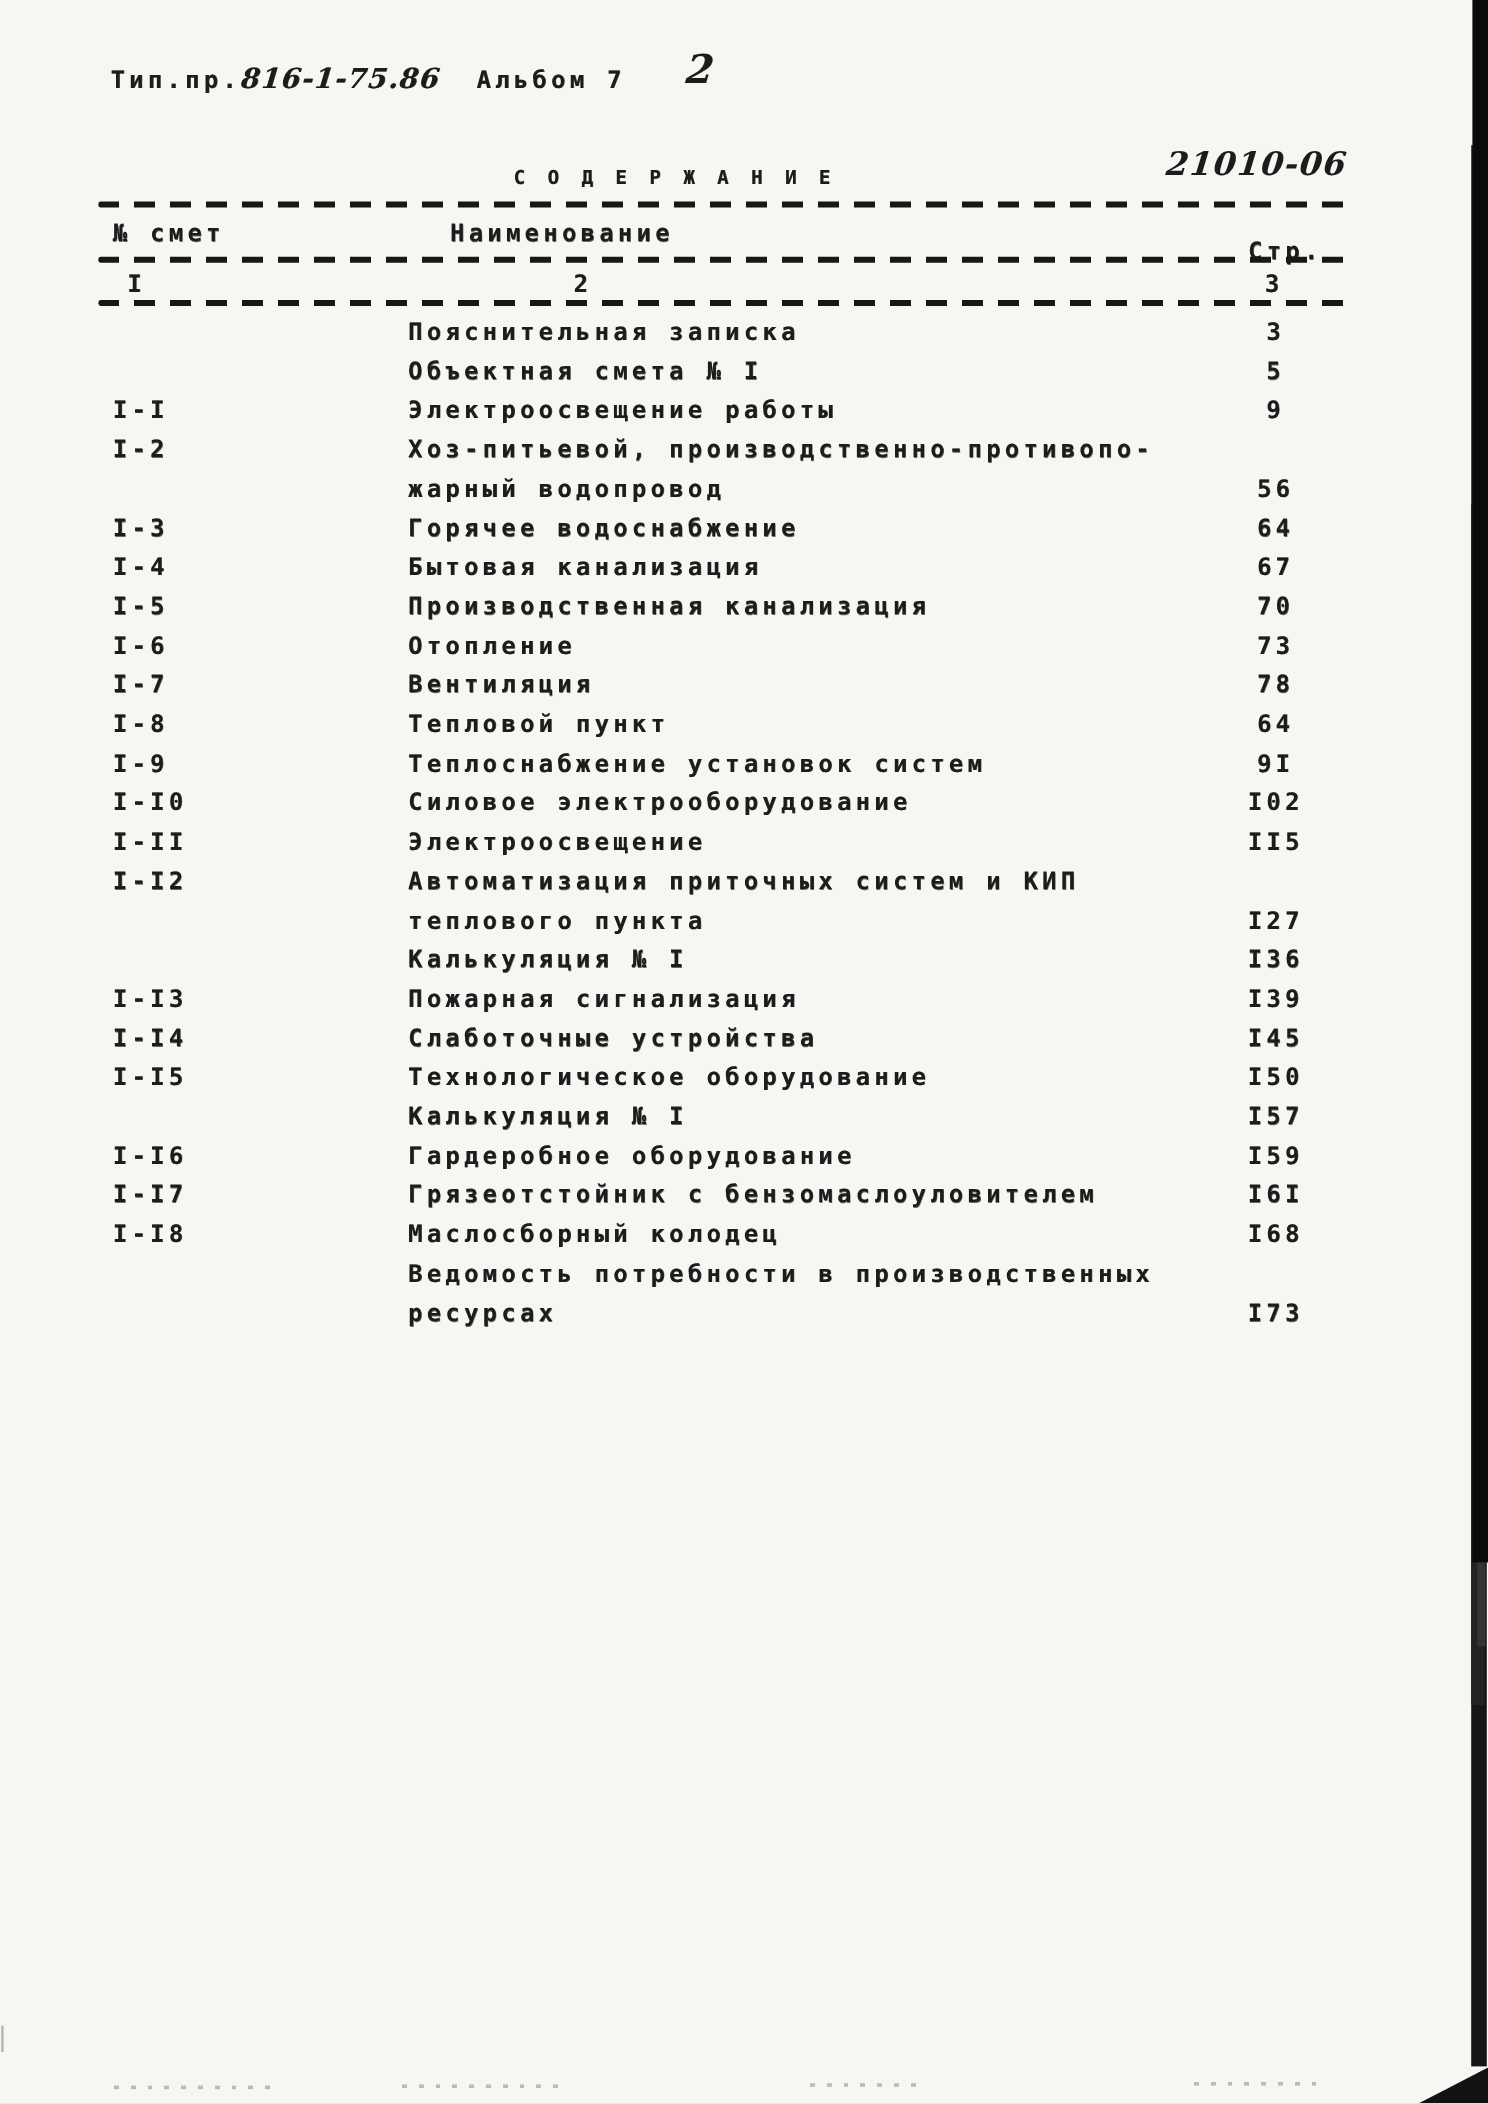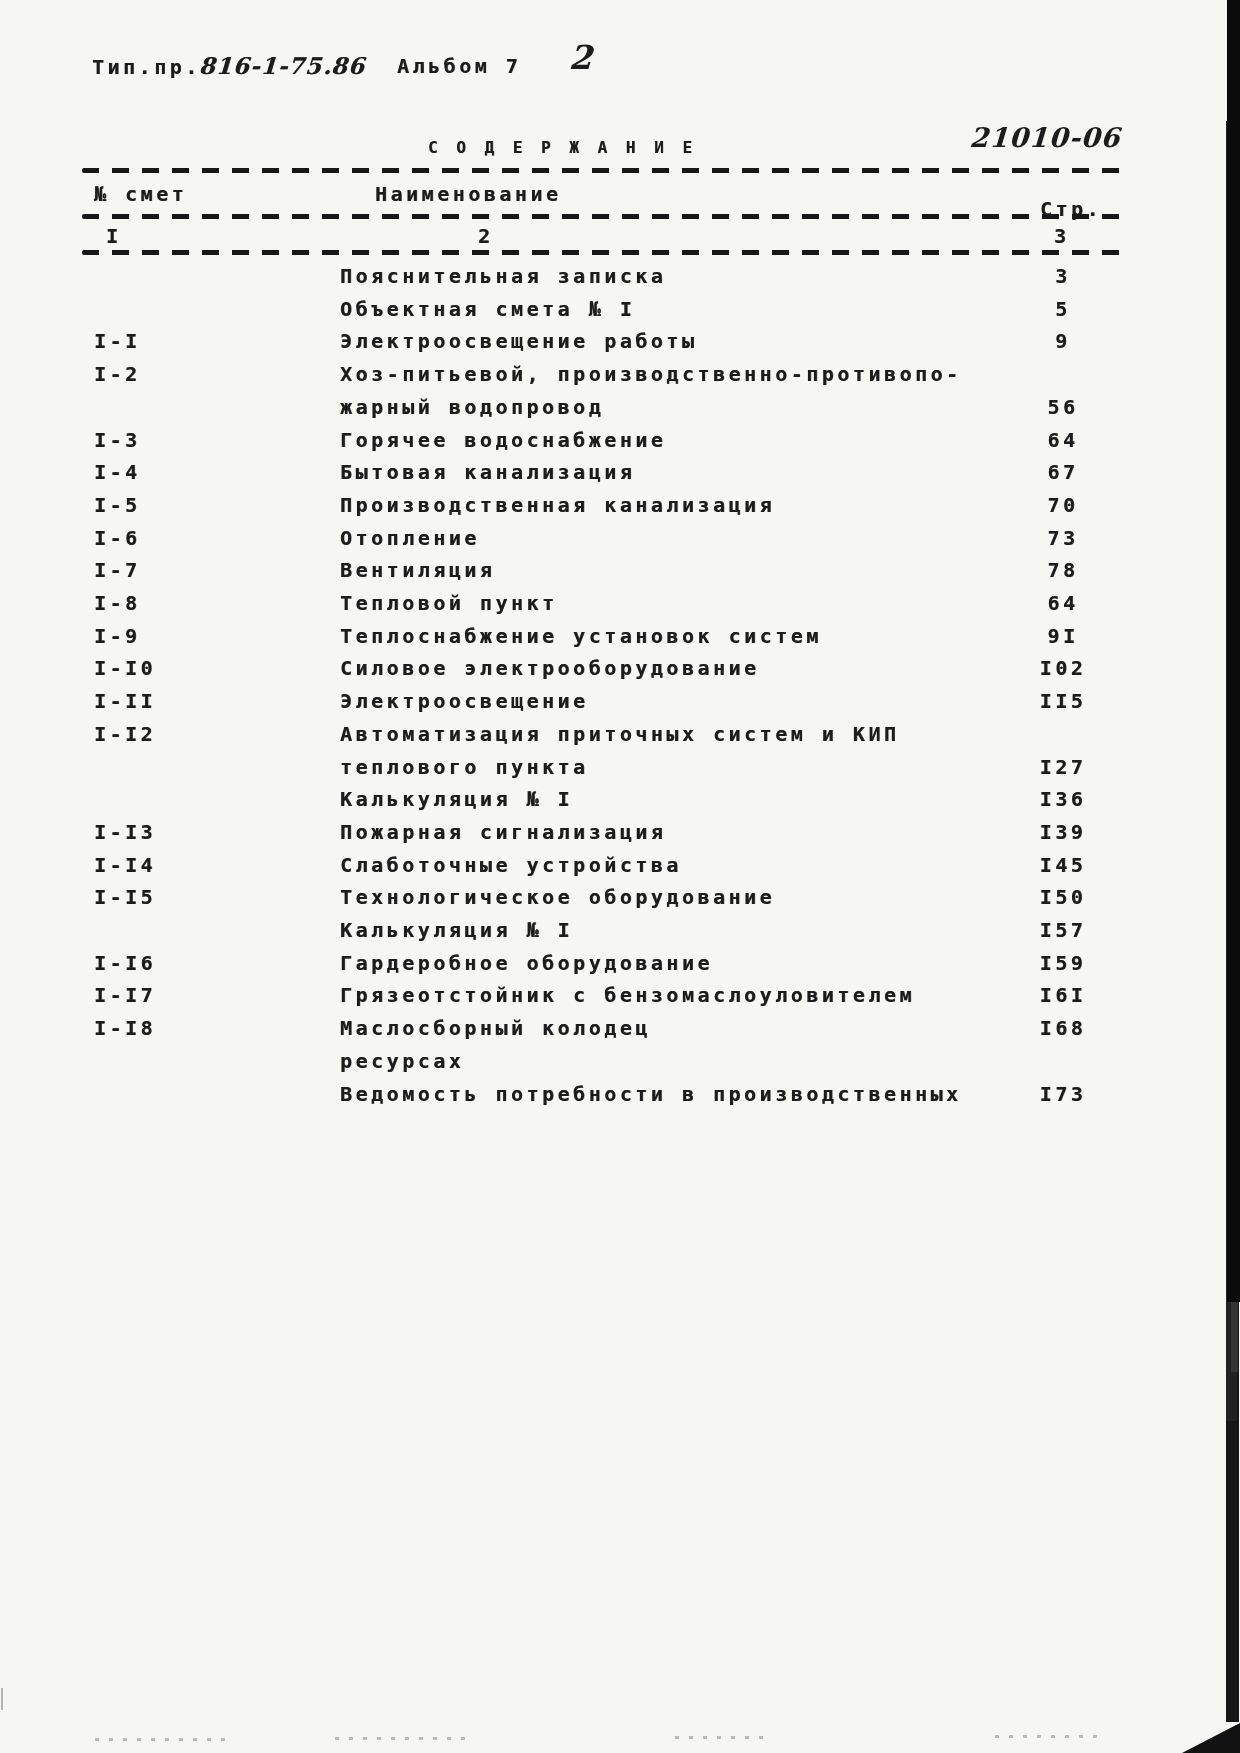--- a/index.html
+++ b/index.html
@@ -206,22 +206,22 @@
       <div class="row">
         <span class="c-num tw">I-I8</span>
         <div class="c-name">
           <div class="line tw">Маслосборный колодец</div>
         </div>
         <span class="c-page tw">I68</span>
       </div>
       <div class="row">
         <span class="c-num tw"></span>
         <div class="c-name">
+          <div class="line tw">Ведомость потребности в производственных</div>
           <div class="line tw">ресурсах</div>
-          <div class="line tw">Ведомость потребности в производственных</div>
         </div>
         <span class="c-page tw">I73</span>
       </div>
     </div>
 
   <div class="band"></div>
   <div class="band-tail"></div>
   <div class="corner-blob"></div>
   <div class="noise" style="left:95px;top:1738px;width:130px;"></div>
   <div class="noise" style="left:335px;top:1737px;width:140px;"></div>

